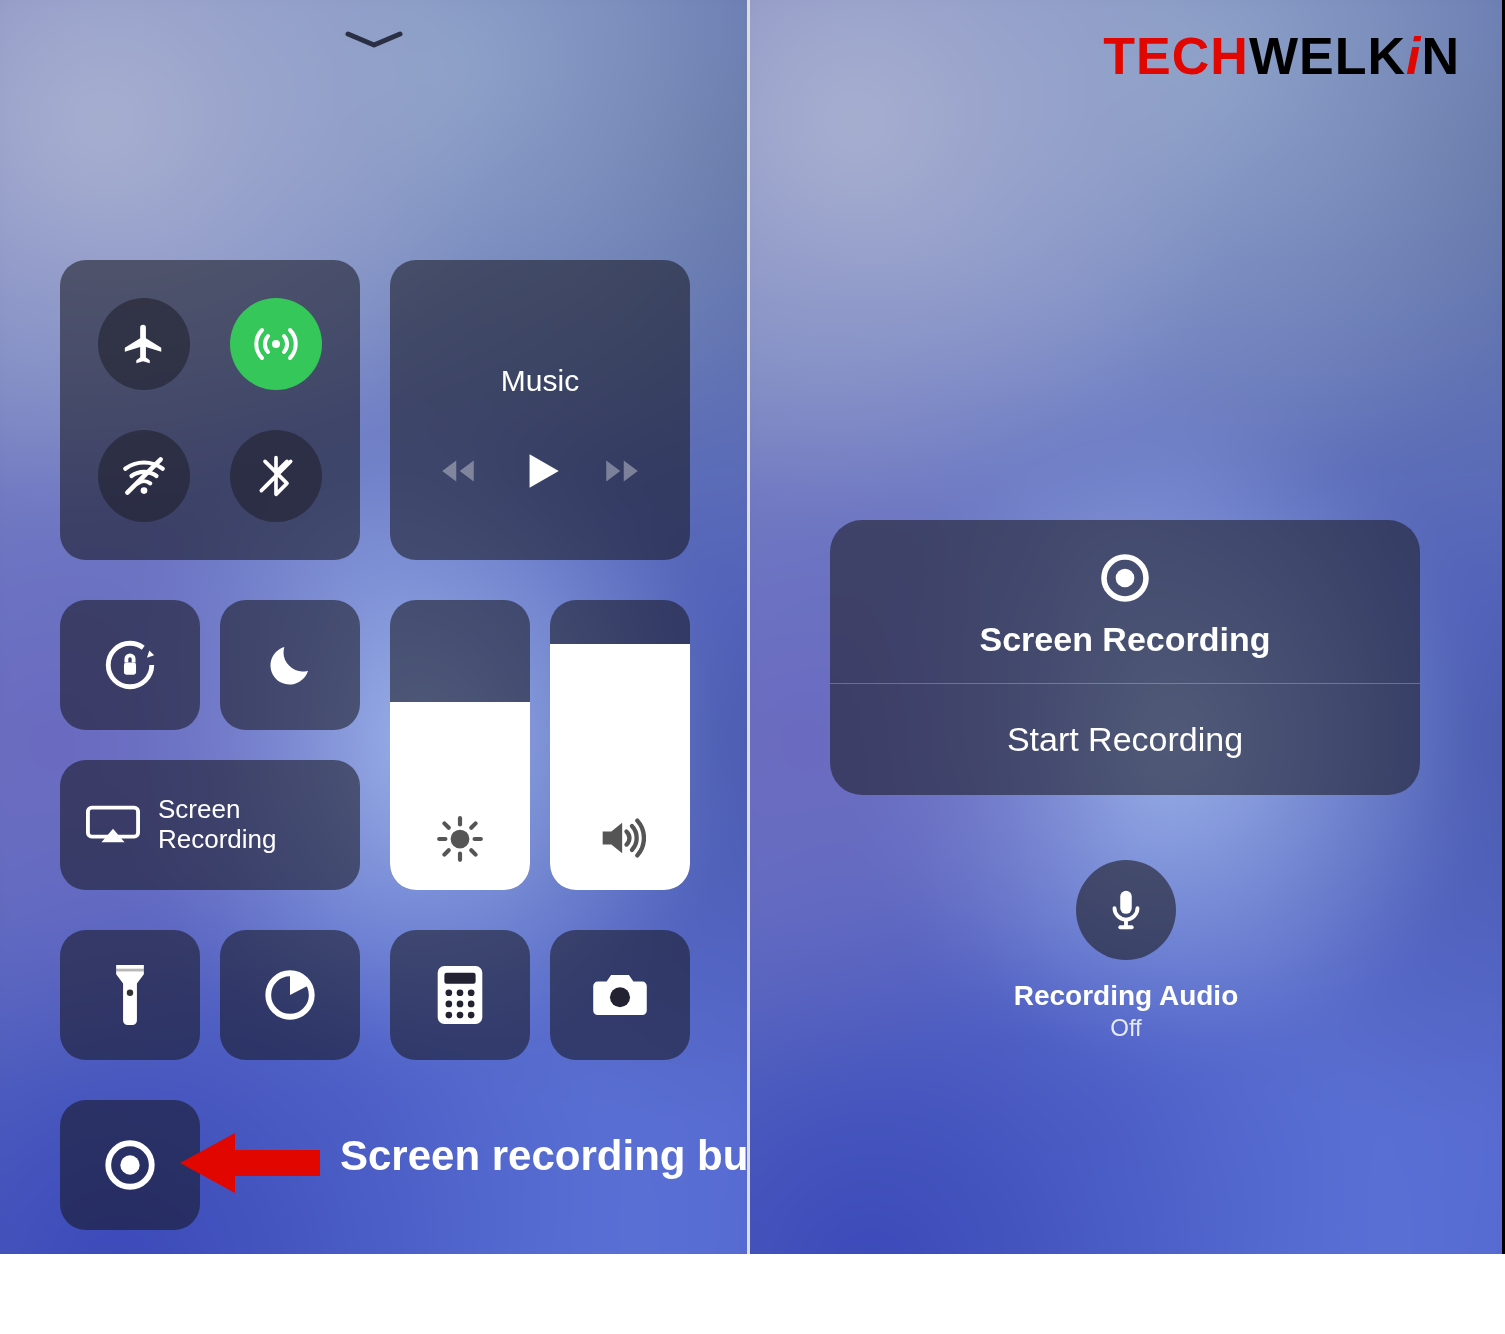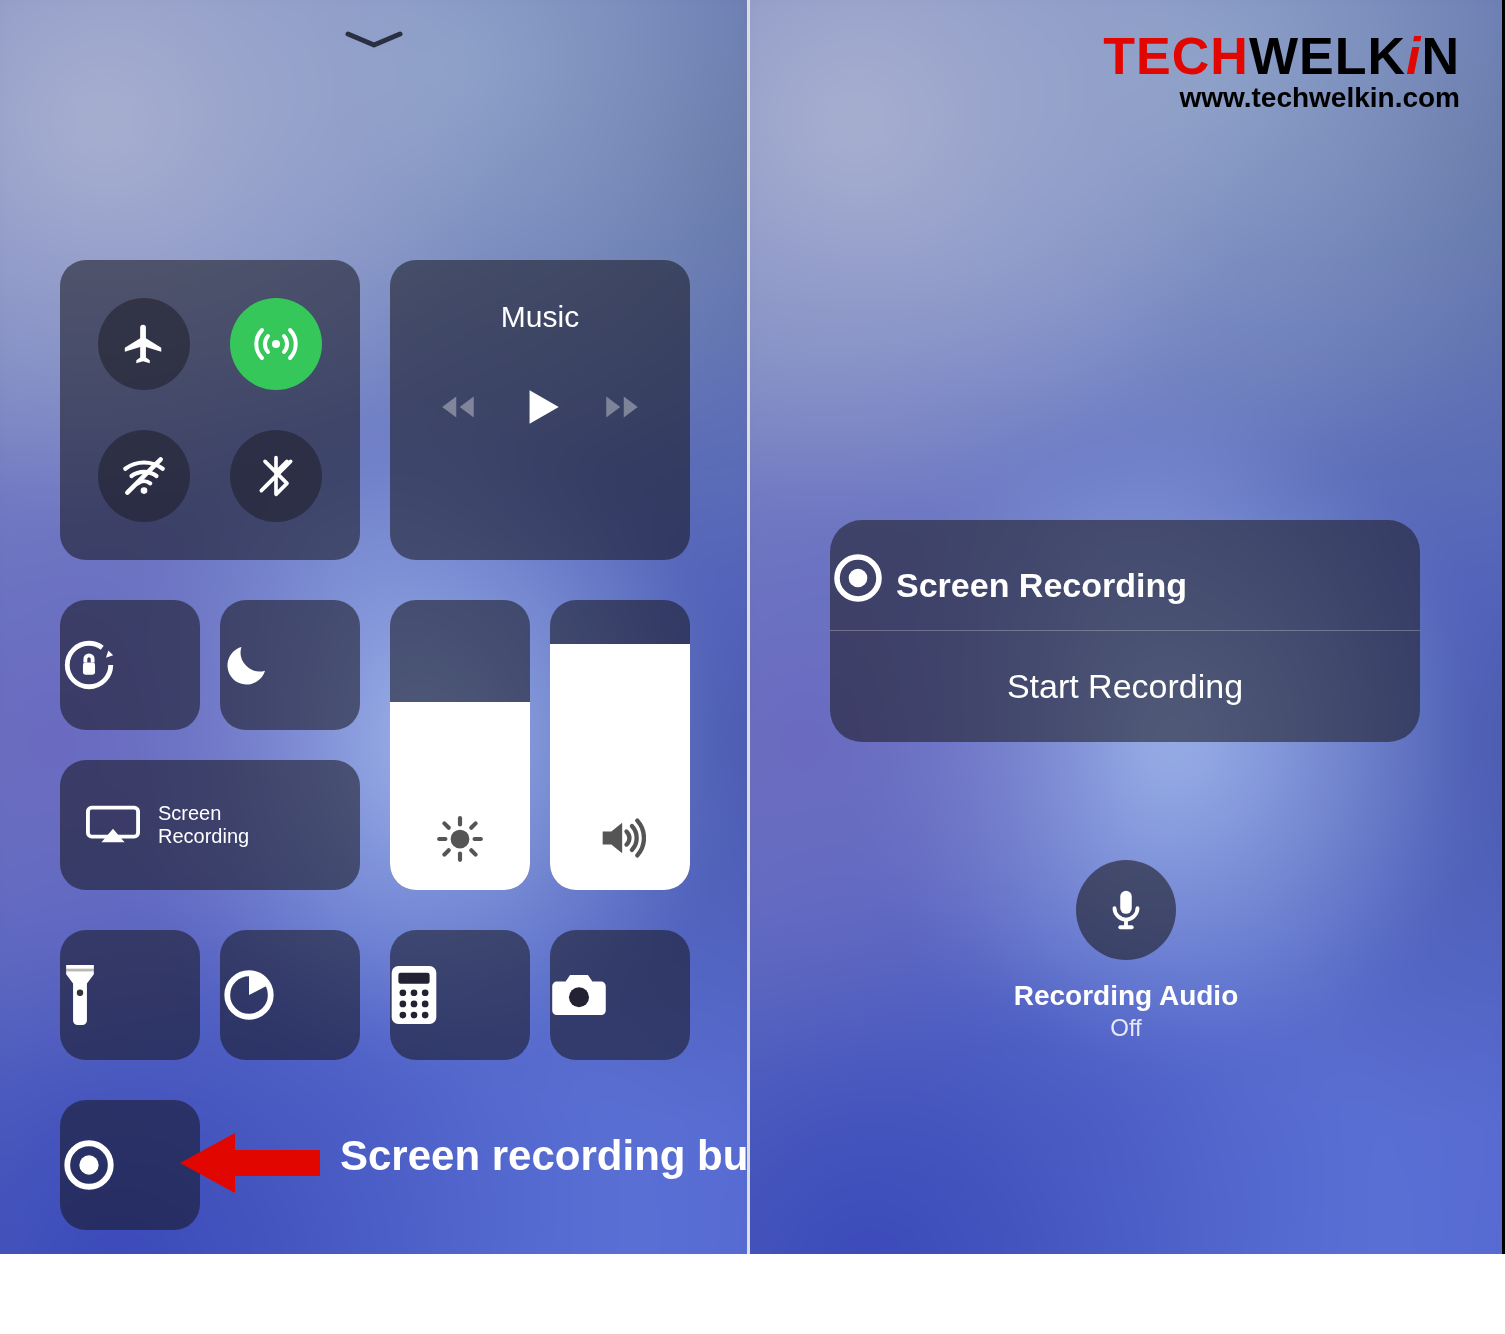--- a/index.html
+++ b/index.html
@@ -21,21 +21,21 @@
       radial-gradient(circle at 65% 92%, #5c74d8 0%, transparent 35%),
       linear-gradient(135deg,#7f88bf 0%,#6a79c4 40%,#4d5ecf 100%);
     filter: blur(24px);
   }
   .content { position: relative; width:100%; height:100%; }
 
   
   .dismiss-chevron { position:absolute; top: 30px; left: 50%; transform: translateX(-50%); }
   .dismiss-chevron svg { width: 60px; height: 20px; }
 
-  .tile { background: rgba(20,20,30,0.55); border-radius: 26px; position: absolute; display:flex; align-items:center; }
+  .tile { background: rgba(20,20,30,0.55); border-radius: 26px; position: absolute; display:flex; align-items:center; justify-content:center; }
   .round-btn { width: 92px; height: 92px; border-radius: 50%; background: rgba(30,30,40,0.55); display:flex; align-items:center; justify-content:center; }
   .round-btn.active-green { background: #35c759; }
 
   .connectivity { left: 60px; top: 260px; width: 300px; height: 300px; display:grid; grid-template-columns:1fr 1fr; grid-template-rows:1fr 1fr; padding: 28px; gap: 20px; }
   .connectivity .cell { display:flex; align-items:center; justify-content:center; }
 
   .music { left: 390px; top: 260px; width: 300px; height: 300px; flex-direction: column; color:#fff; }
   .music-title { font-size: 30px; margin-top: 40px; }
   .music-controls { display:flex; align-items:center; gap: 36px; margin-top: 48px; }
   .music-controls .dim { opacity: .35; }
@@ -44,21 +44,21 @@
   .slider { width: 140px; height: 290px; background: rgba(20,20,30,0.55); border-radius: 26px; position:absolute; overflow:hidden; }
   .slider .fill { position:absolute; bottom:0; left:0; right:0; background: #fff; }
   .slider .icon { position:absolute; left:50%; transform:translateX(-50%); }
 
   .lock-tile   { left: 60px;  top: 600px; }
   .dnd-tile    { left: 220px; top: 600px; }
   .brightness  { left: 390px; top: 600px; }
   .volume      { left: 550px; top: 600px; }
 
   .mirror-tile { left: 60px; top: 760px; width: 300px; height: 130px; justify-content:flex-start; padding: 0 26px; gap: 18px; color:#fff; }
-  .mirror-text { font-size: 20px; line-height: 1.15; }
+  .mirror-text { font-size: 26px; line-height: 1.15; }
 
   .row-tile { top: 930px; }
   .flash-tile  { left: 60px; }
   .timer-tile  { left: 220px; }
   .calc-tile   { left: 390px; }
   .camera-tile { left: 550px; }
 
   .record-tile { left: 60px; top: 1100px; }
 
   .annotation-arrow { position:absolute; left: 180px; top: 1128px; width: 140px; height: 70px; }
@@ -67,21 +67,21 @@
   
   .logo { position:absolute; top: 26px; right: 42px; text-align:right; }
   .logo-main { font-family: "Arial Black", Arial, sans-serif; font-weight: 900; font-size: 52px; letter-spacing: 1px; }
   .logo-main .tech { color:#e10600; }
   .logo-main .welk { color:#000; }
   .logo-main .i { color:#e10600; font-style: italic; }
   .logo-main .n { color:#000; }
   .logo-url { color:#000; font-size: 28px; font-weight:700; margin-top:-4px; }
 
   .sheet { position:absolute; left: 80px; top: 520px; width: 590px; background: rgba(30,30,40,0.58); border-radius: 32px; color:#fff; overflow:hidden; }
-  .sheet-top { display:flex; align-items:center; padding: 30px 0 24px; gap: 10px; }
+  .sheet-top { display:flex; flex-direction:column; align-items:center; padding: 30px 0 24px; }
   .sheet-title { font-size: 34px; font-weight: 600; margin-top: 14px; }
   .sheet-divider { height:1px; background: rgba(255,255,255,0.25); width:100%; }
   .sheet-action { text-align:center; padding: 36px 16px; font-size: 34px; }
 
   .mic-btn { position:absolute; left: 50%; transform: translateX(-50%); top: 860px; width: 100px; height: 100px; border-radius: 50%; background: rgba(30,30,40,0.62); display:flex; align-items:center; justify-content:center; }
   .mic-label { position:absolute; left: 50%; transform: translateX(-50%); top: 980px; text-align:center; color:#fff; }
   .mic-label .t1 { font-size: 28px; font-weight:600; }
   .mic-label .t2 { font-size: 24px; opacity:.85; margin-top:2px; }
 
   .whitefooter { position:absolute; left:0; right:0; bottom:0; height:80px; background:#fff; }
@@ -283,21 +283,20 @@
   </div>
 
   <div class="panel right">
     <div class="bg"></div>
     <div class="content">
 
       <div class="logo">
         <div class="logo-main">
           <span class="tech">TECH</span><span class="welk">WELK</span><span class="i">i</span><span class="n">N</span>
         </div>
-        <div class="logo-url">www.techwelkin.com</div>
       </div>
 
       <div class="sheet">
         <div class="sheet-top">
           <svg width="56" height="56" viewBox="0 0 24 24">
             <circle cx="12" cy="12" r="9" fill="none" stroke="#fff" stroke-width="2.4"></circle>
             <circle cx="12" cy="12" r="4" fill="#fff"></circle>
           </svg>
           <div class="sheet-title">Screen Recording</div>
         </div>

